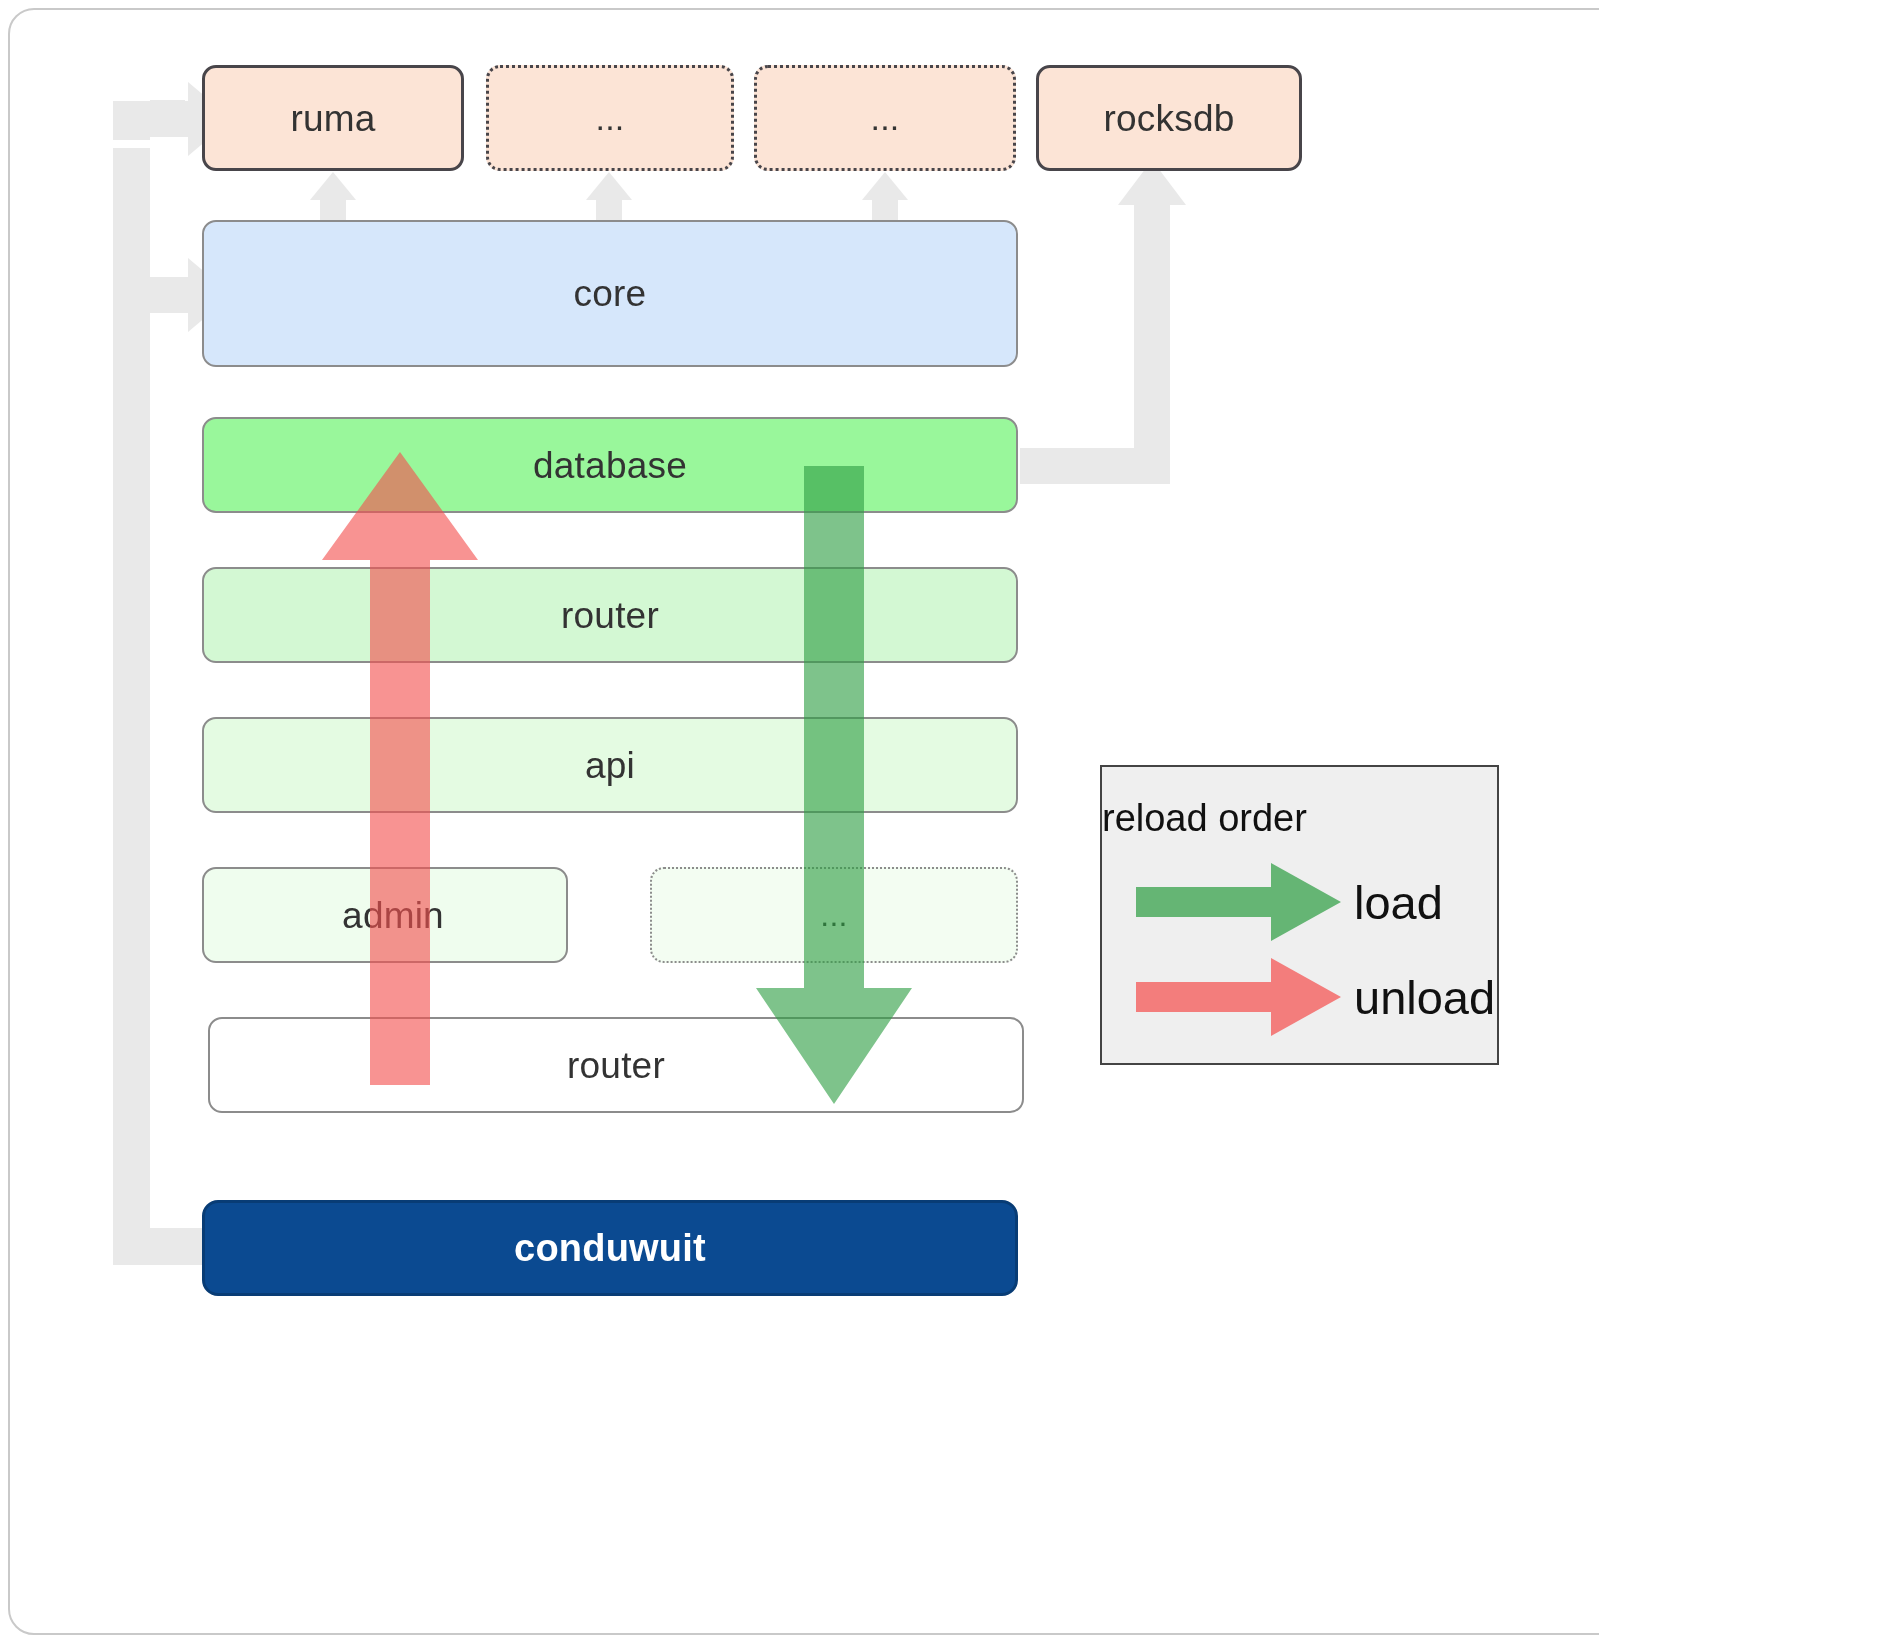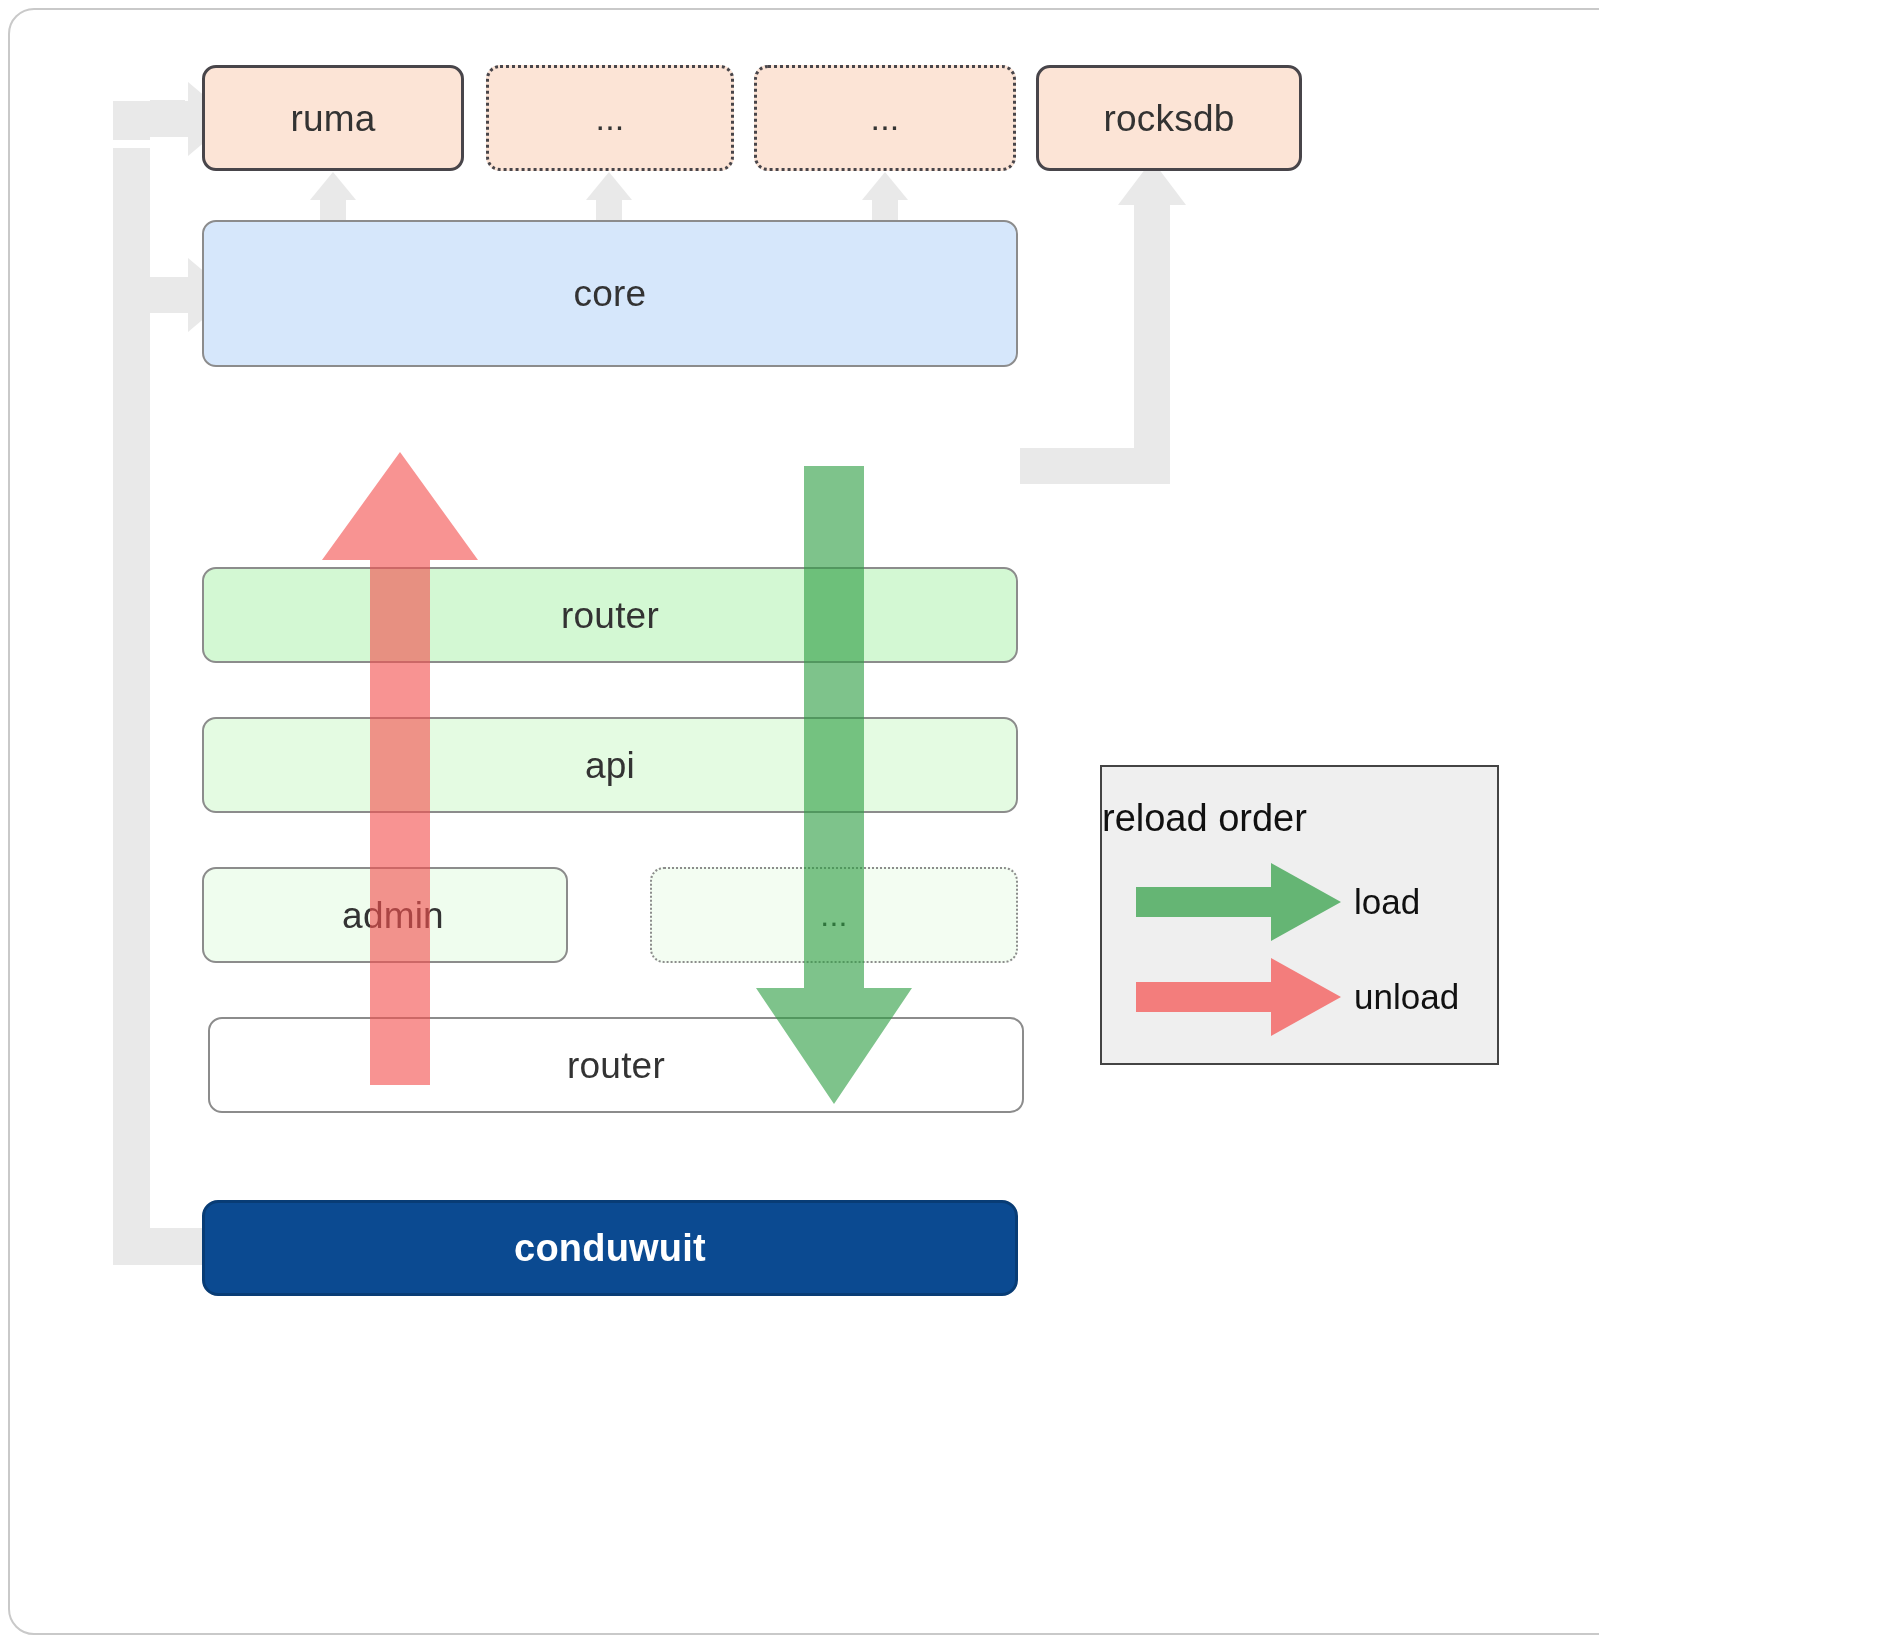--- a/index.html
+++ b/index.html
@@ -109,21 +109,21 @@
   .legend-row {
     position: absolute;
     left: 0; width: 100%;
     height: 70px;
   }
   .legend-label {
     position: absolute;
     left: 252px;
     top: 50%;
     transform: translateY(-50%);
-    font-size: 35px;
+    font-size: 47px;
     color: #111111;
     white-space: nowrap;
   }
   .legend-arrow {
     position: absolute;
     left: 34px; top: 50%;
     transform: translateY(-50%);
   }
 </style>
 </head>
@@ -181,20 +181,23 @@
   </div>
 
   <div class="node ext-solid" style="left:1036px; top:65px; width:266px; height:106px;">
     <span class="lbl">rocksdb</span>
   </div>
 
   <div class="node core-box" style="left:202px; top:220px; width:816px; height:147px;">
     <span class="lbl">core</span>
   </div>
 
+  <div class="node db-box" style="left:202px; top:417px; width:816px; height:96px;">
+    <span class="lbl">database</span>
+  </div>
 
   <div class="node service-box" style="left:202px; top:567px; width:816px; height:96px;">
     <span class="lbl">router</span>
   </div>
 
   <div class="node api-box" style="left:202px; top:717px; width:816px; height:96px;">
     <span class="lbl">api</span>
   </div>
 
   <div class="node admin-box" style="left:202px; top:867px; width:366px; height:96px;padding-left:16px;">

